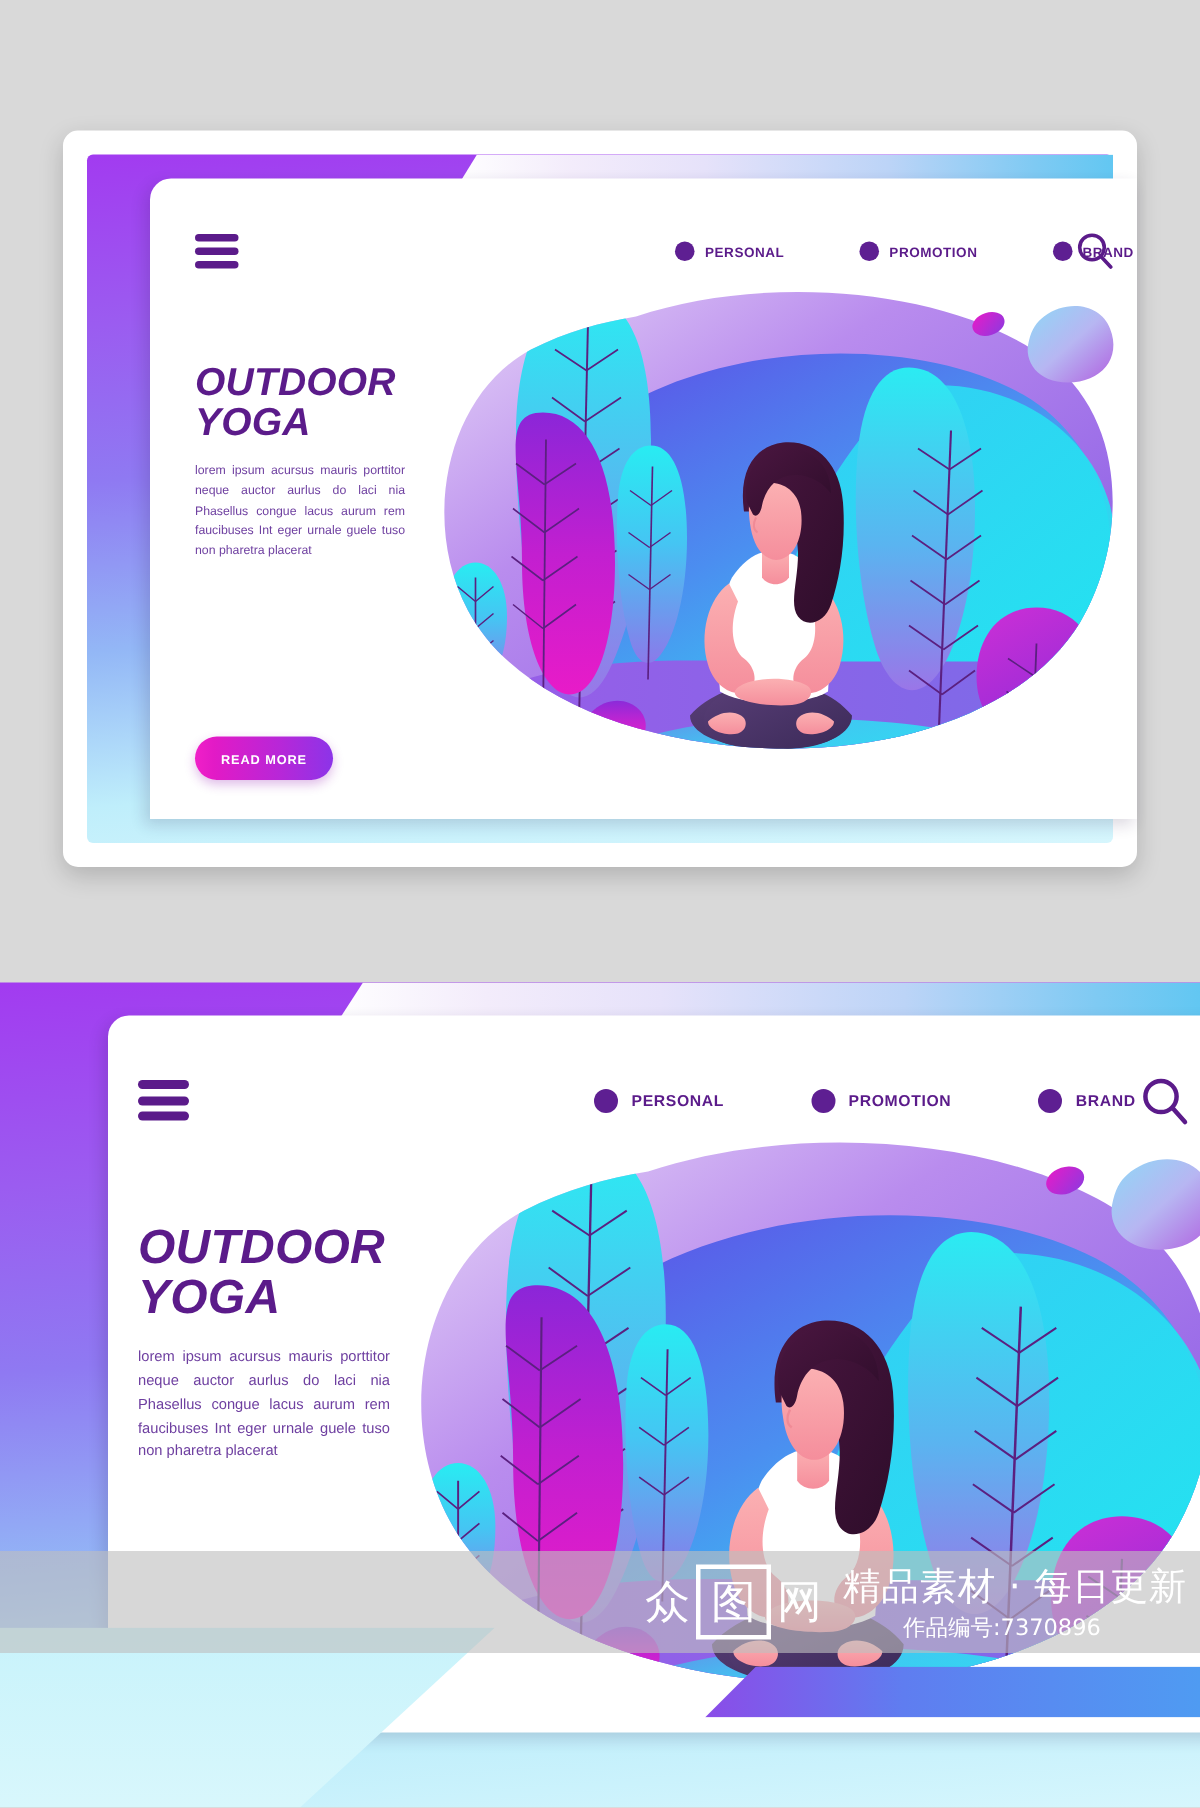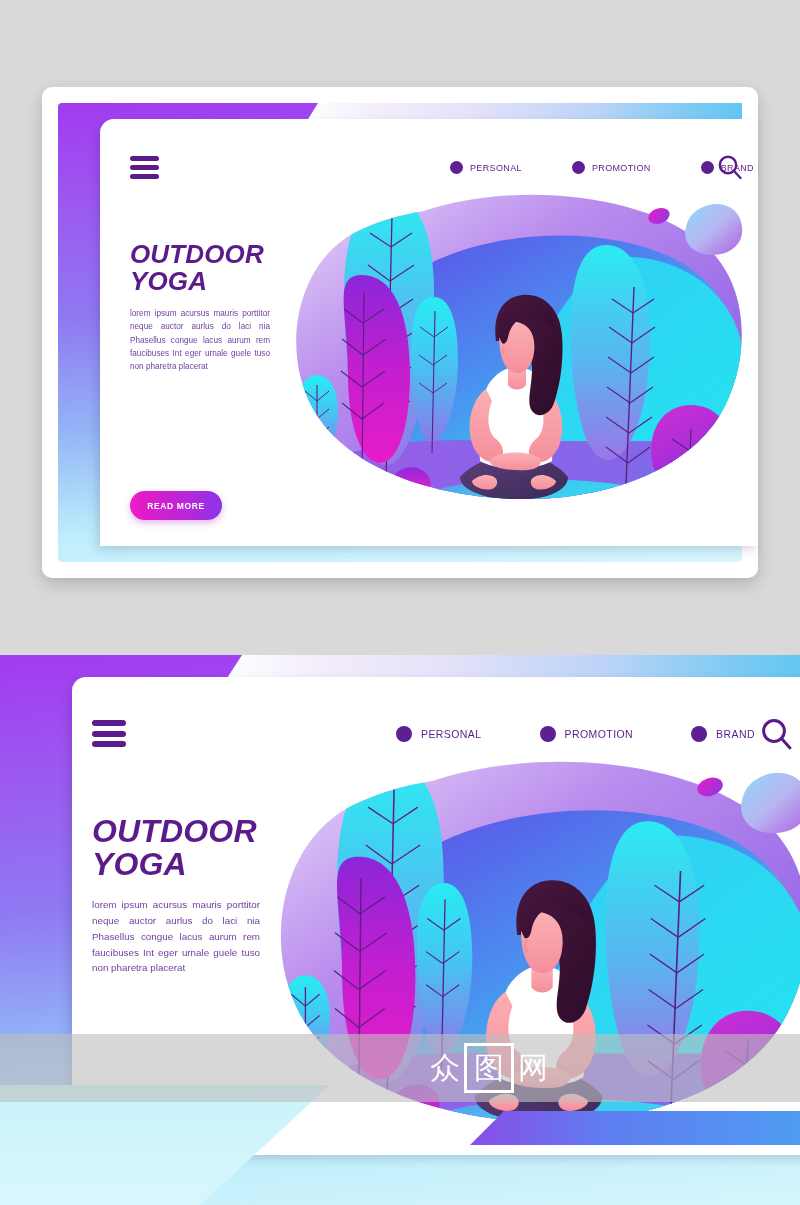--- a/index.html
+++ b/index.html
@@ -41,21 +41,21 @@
     background:linear-gradient(90deg,#ffffff 0%,#f3ecfb 18%,#e6e2fa 38%,#bcd4f7 66%,#7fcaf3 88%,#62c7f2 100%);
   }
 
   
   .hamburger{position:absolute;display:flex;flex-direction:column;justify-content:space-between;}
   .hamburger span{display:block;background:#5b1b8a;border-radius:3px;width:100%;}
 
   .nav{position:absolute;display:flex;align-items:center;}
   .nav-item{display:flex;align-items:center;cursor:pointer;}
   .nav-dot{border-radius:50%;background:#5e1f92;display:block;}
-  .nav-label{color:#5b1b8a;font-weight:normal;letter-spacing:.04em;white-space:nowrap;}
+  .nav-label{color:#5b1b8a;font-weight:bold;letter-spacing:.04em;white-space:nowrap;}
 
   .search-icon{position:absolute;}
 
   
   .headline{position:absolute;color:#5b1b8a;font-weight:bold;line-height:1.04;letter-spacing:.005em;font-style:italic;}
   .body-copy{position:absolute;color:#6e3fa0;text-align:justify;}
   .cta{
     position:absolute;display:flex;align-items:center;justify-content:center;
     background:linear-gradient(90deg,#f020c8 0%,#e21ac6 14%,#b727d8 62%,#8c34e8 100%);
     color:#ffffff;font-weight:bold;border-radius:999px;cursor:pointer;
@@ -413,14 +413,18 @@
               clip-path:polygon(34px 0,100% 0,100% 100%,0 100%);border-top-left-radius:14px;"></div>
 </div>
 
 <div class="wm-band" style="top:1034px;height:68px;">
   <div class="wm-inner">
     <div class="wm-logo">
       <span class="wm-ch">众</span>
       <span class="wm-box">图</span>
       <span class="wm-ch">网</span>
     </div>
+    <div class="wm-text">
+      <span class="wm-main">精品素材 · 每日更新</span>
+      <span class="wm-sub">作品编号:7370896</span>
+    </div>
   </div>
 </div>
 
 </body></html>

